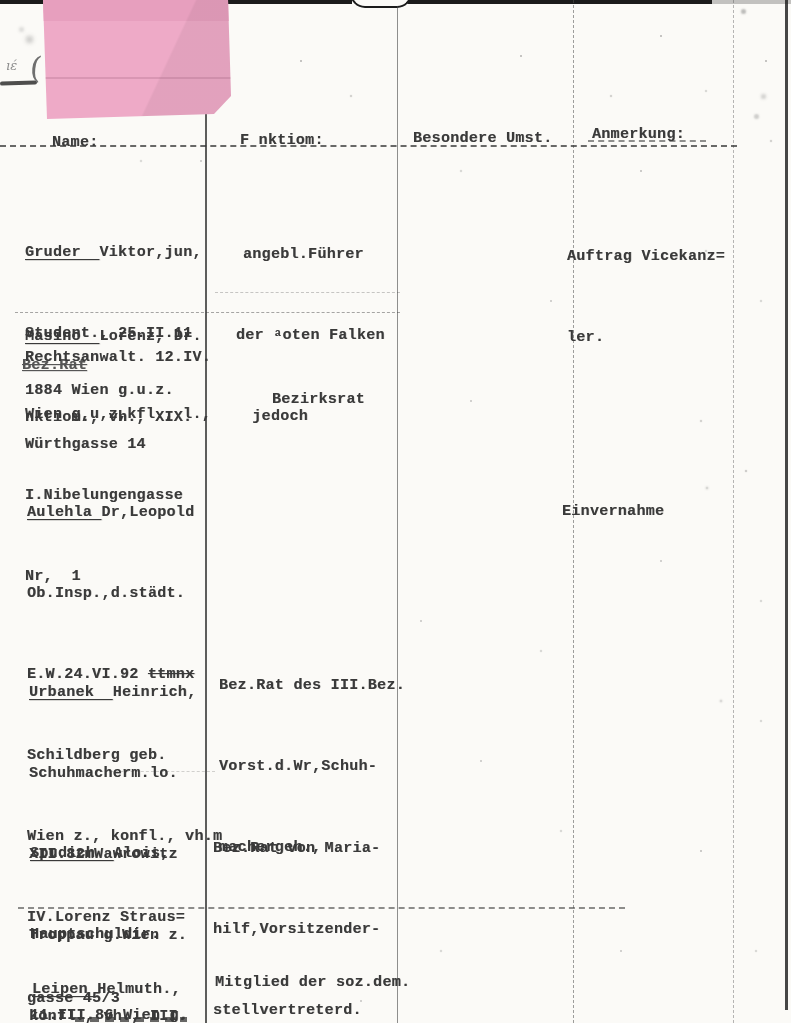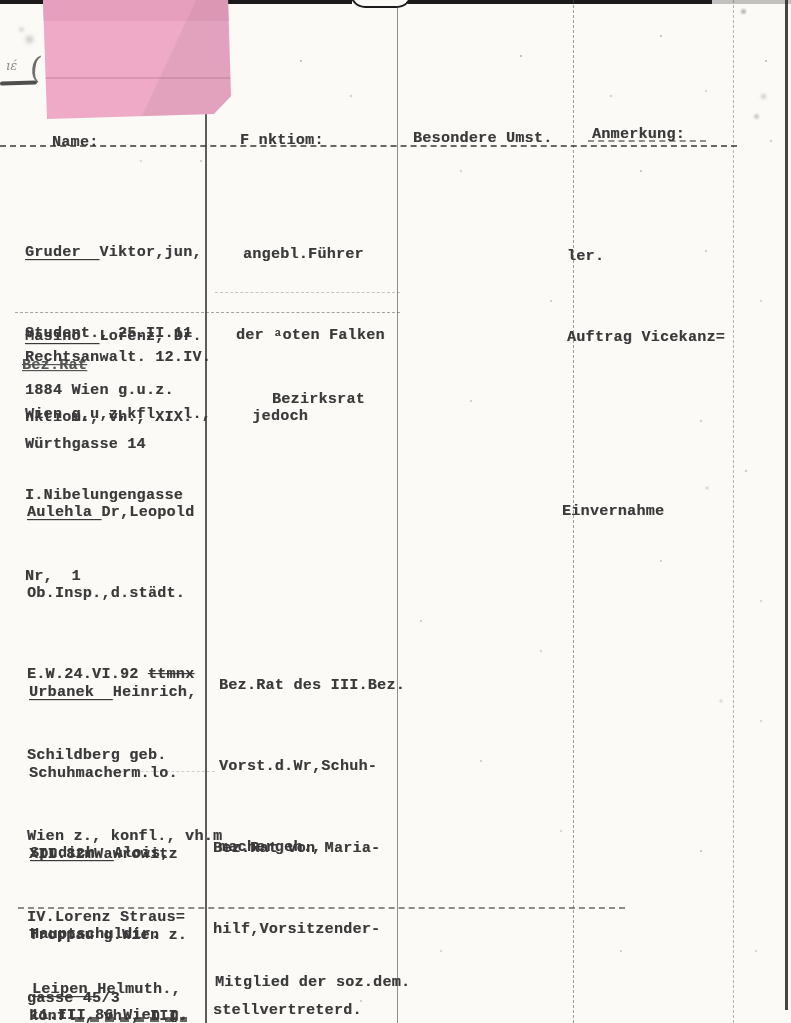--- a/index.html
+++ b/index.html
@@ -127,22 +127,22 @@
     <div class="ln">Wien g,u,z,kfl., l.,</div>
     <div class="ln">I.Nibelungengasse</div>
     <div class="ln">Nr,  1</div>
   </div>
   <div class="tw col" style="left:243px;top:187px">
     <div class="ln">angebl.Führer</div>
     <div class="ln" style="margin-left:-7px">der ᵃoten Falken</div>
     <div class="ln"> jedoch</div>
   </div>
   <div class="tw col" style="left:567px;top:189px">
+    <div class="ln">Auftrag Vicekanz=</div>
     <div class="ln">ler.</div>
-    <div class="ln">Auftrag Vicekanz=</div>
   </div>
 
   <div class="tw col" style="left:25px;top:323px;width:195px;height:140px;position:absolute">
     <div class="ln" style="position:absolute;left:0;top:0"><span class="uname">Masino  </span><span>Lorenz, Dr.</span></div>
     <div class="ln" style="position:absolute;left:0;top:21px"><span class="ot-wrap"><span class="ot-under">Bez.Rat</span><span>Rechtsanwalt</span></span><span>. 12.IV.</span></div>
     <div class="ln" style="position:absolute;left:0;top:54px">1884 Wien g.u.z.</div>
     <div class="ln" style="position:absolute;left:0;top:81px">nktiom., vh., XIX.</div>
     <div class="ln" style="position:absolute;left:0;top:108px">Würthgasse 14</div>
   </div>
   <div class="tw col" style="left:272px;top:332px">

